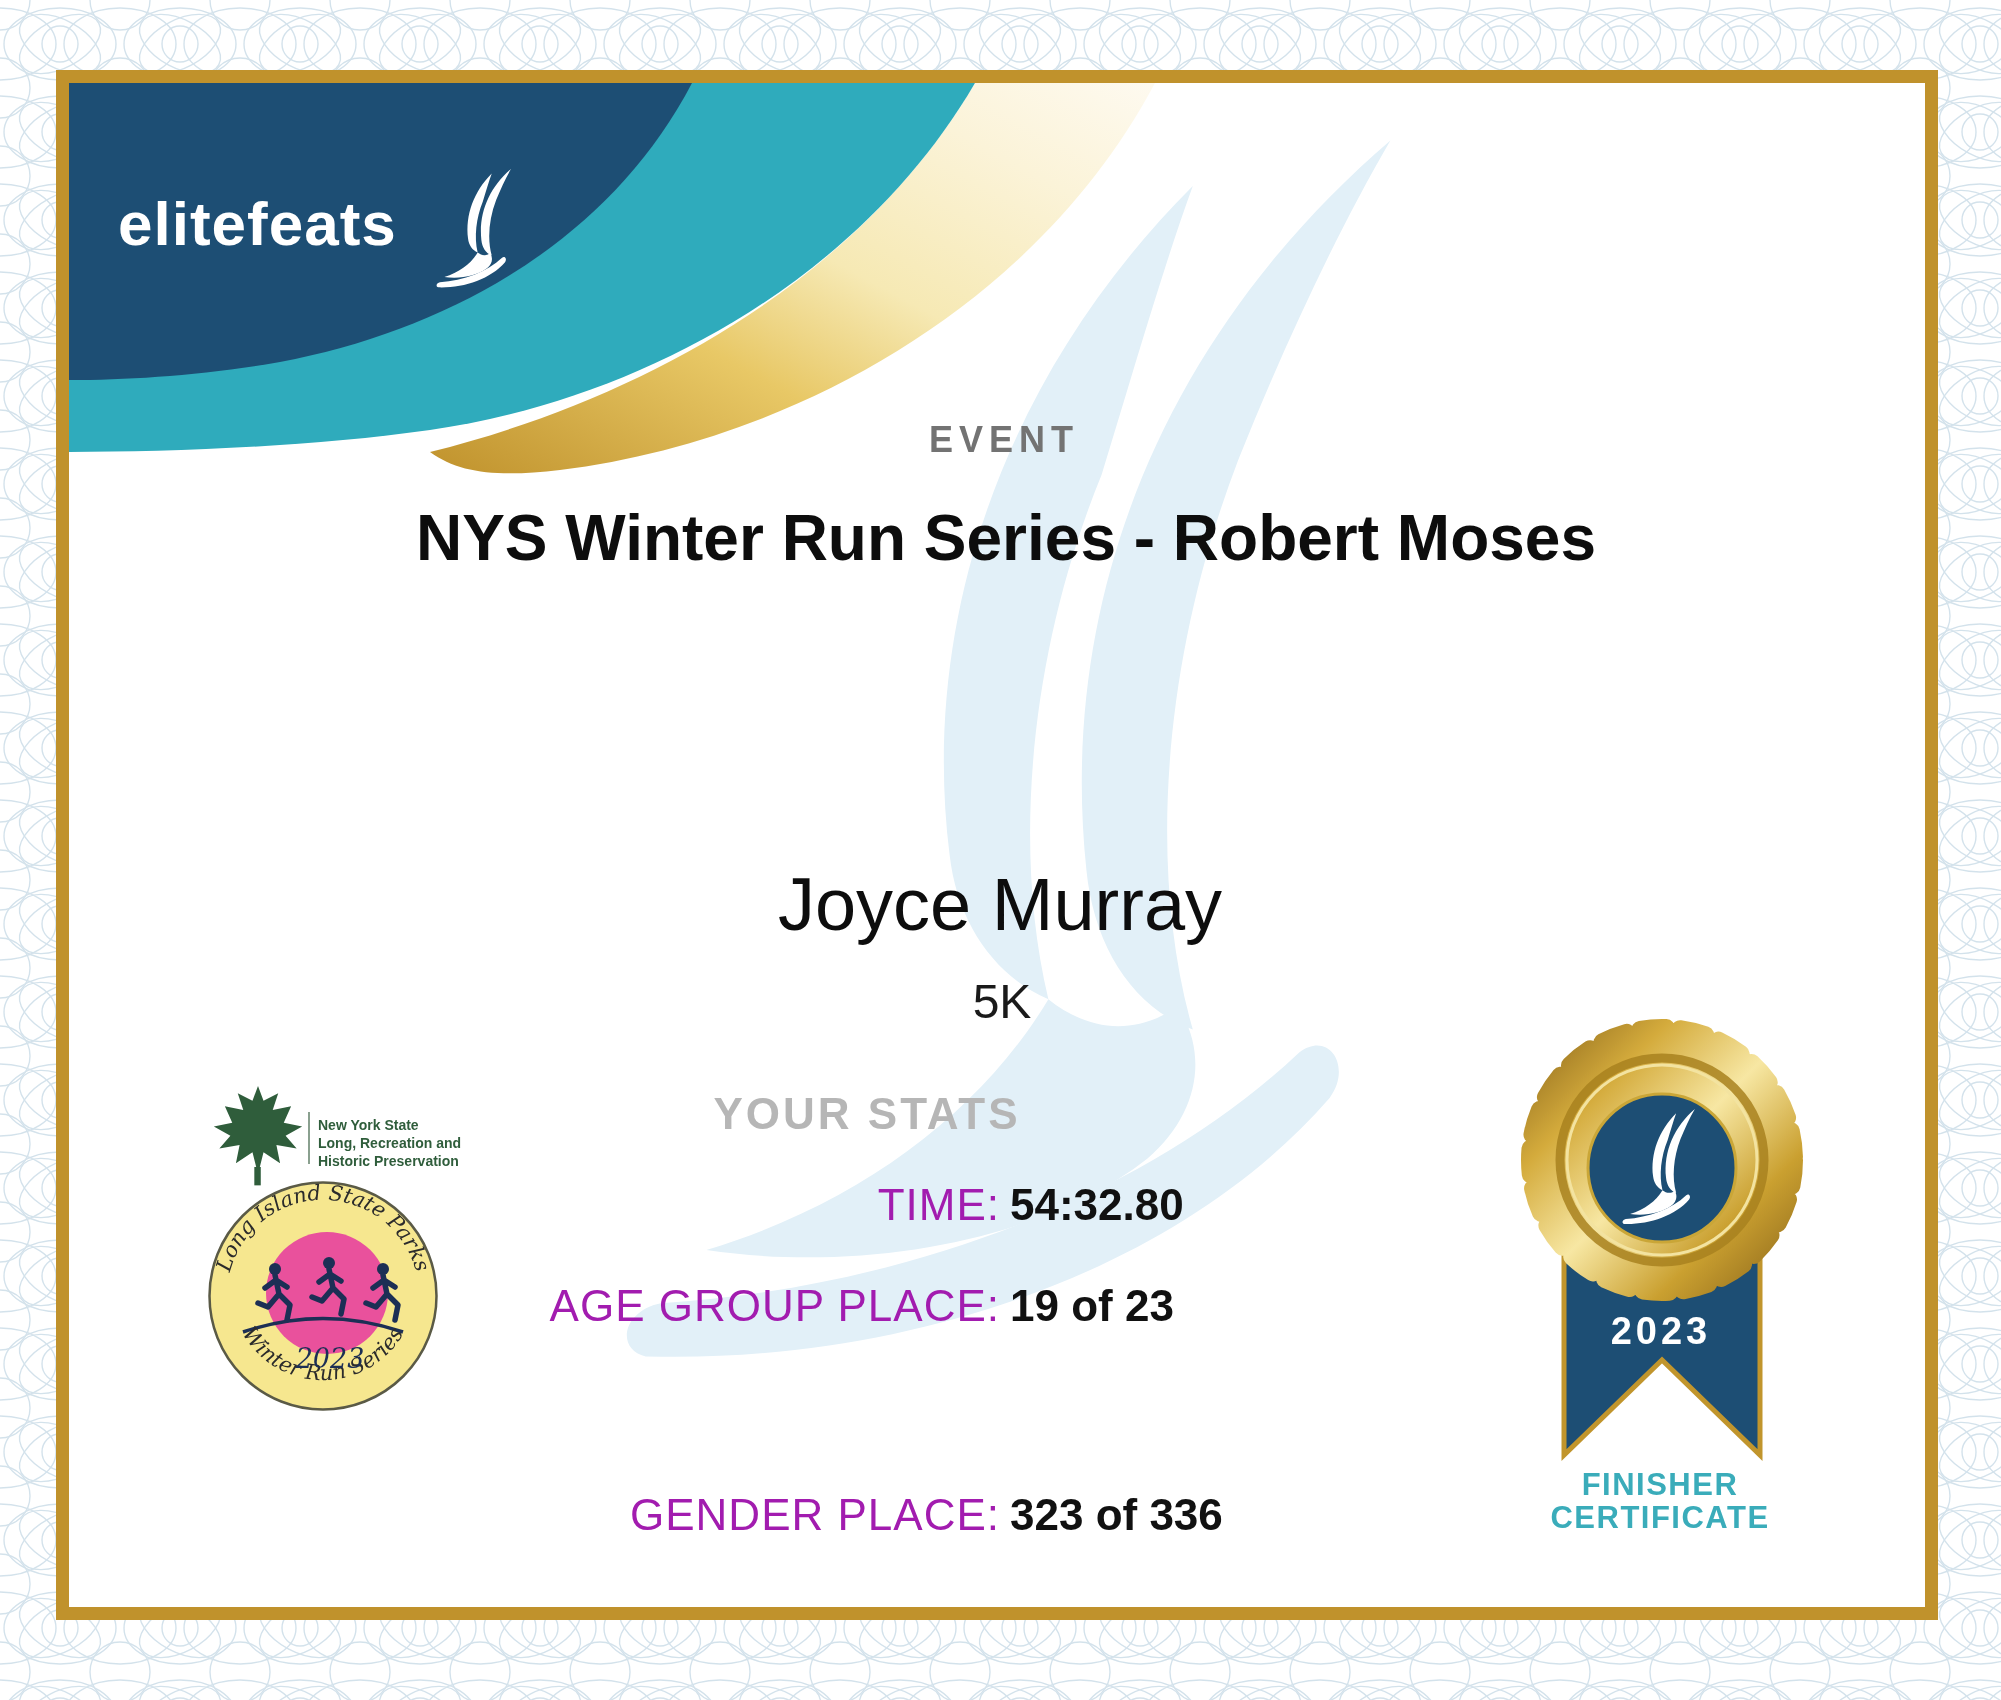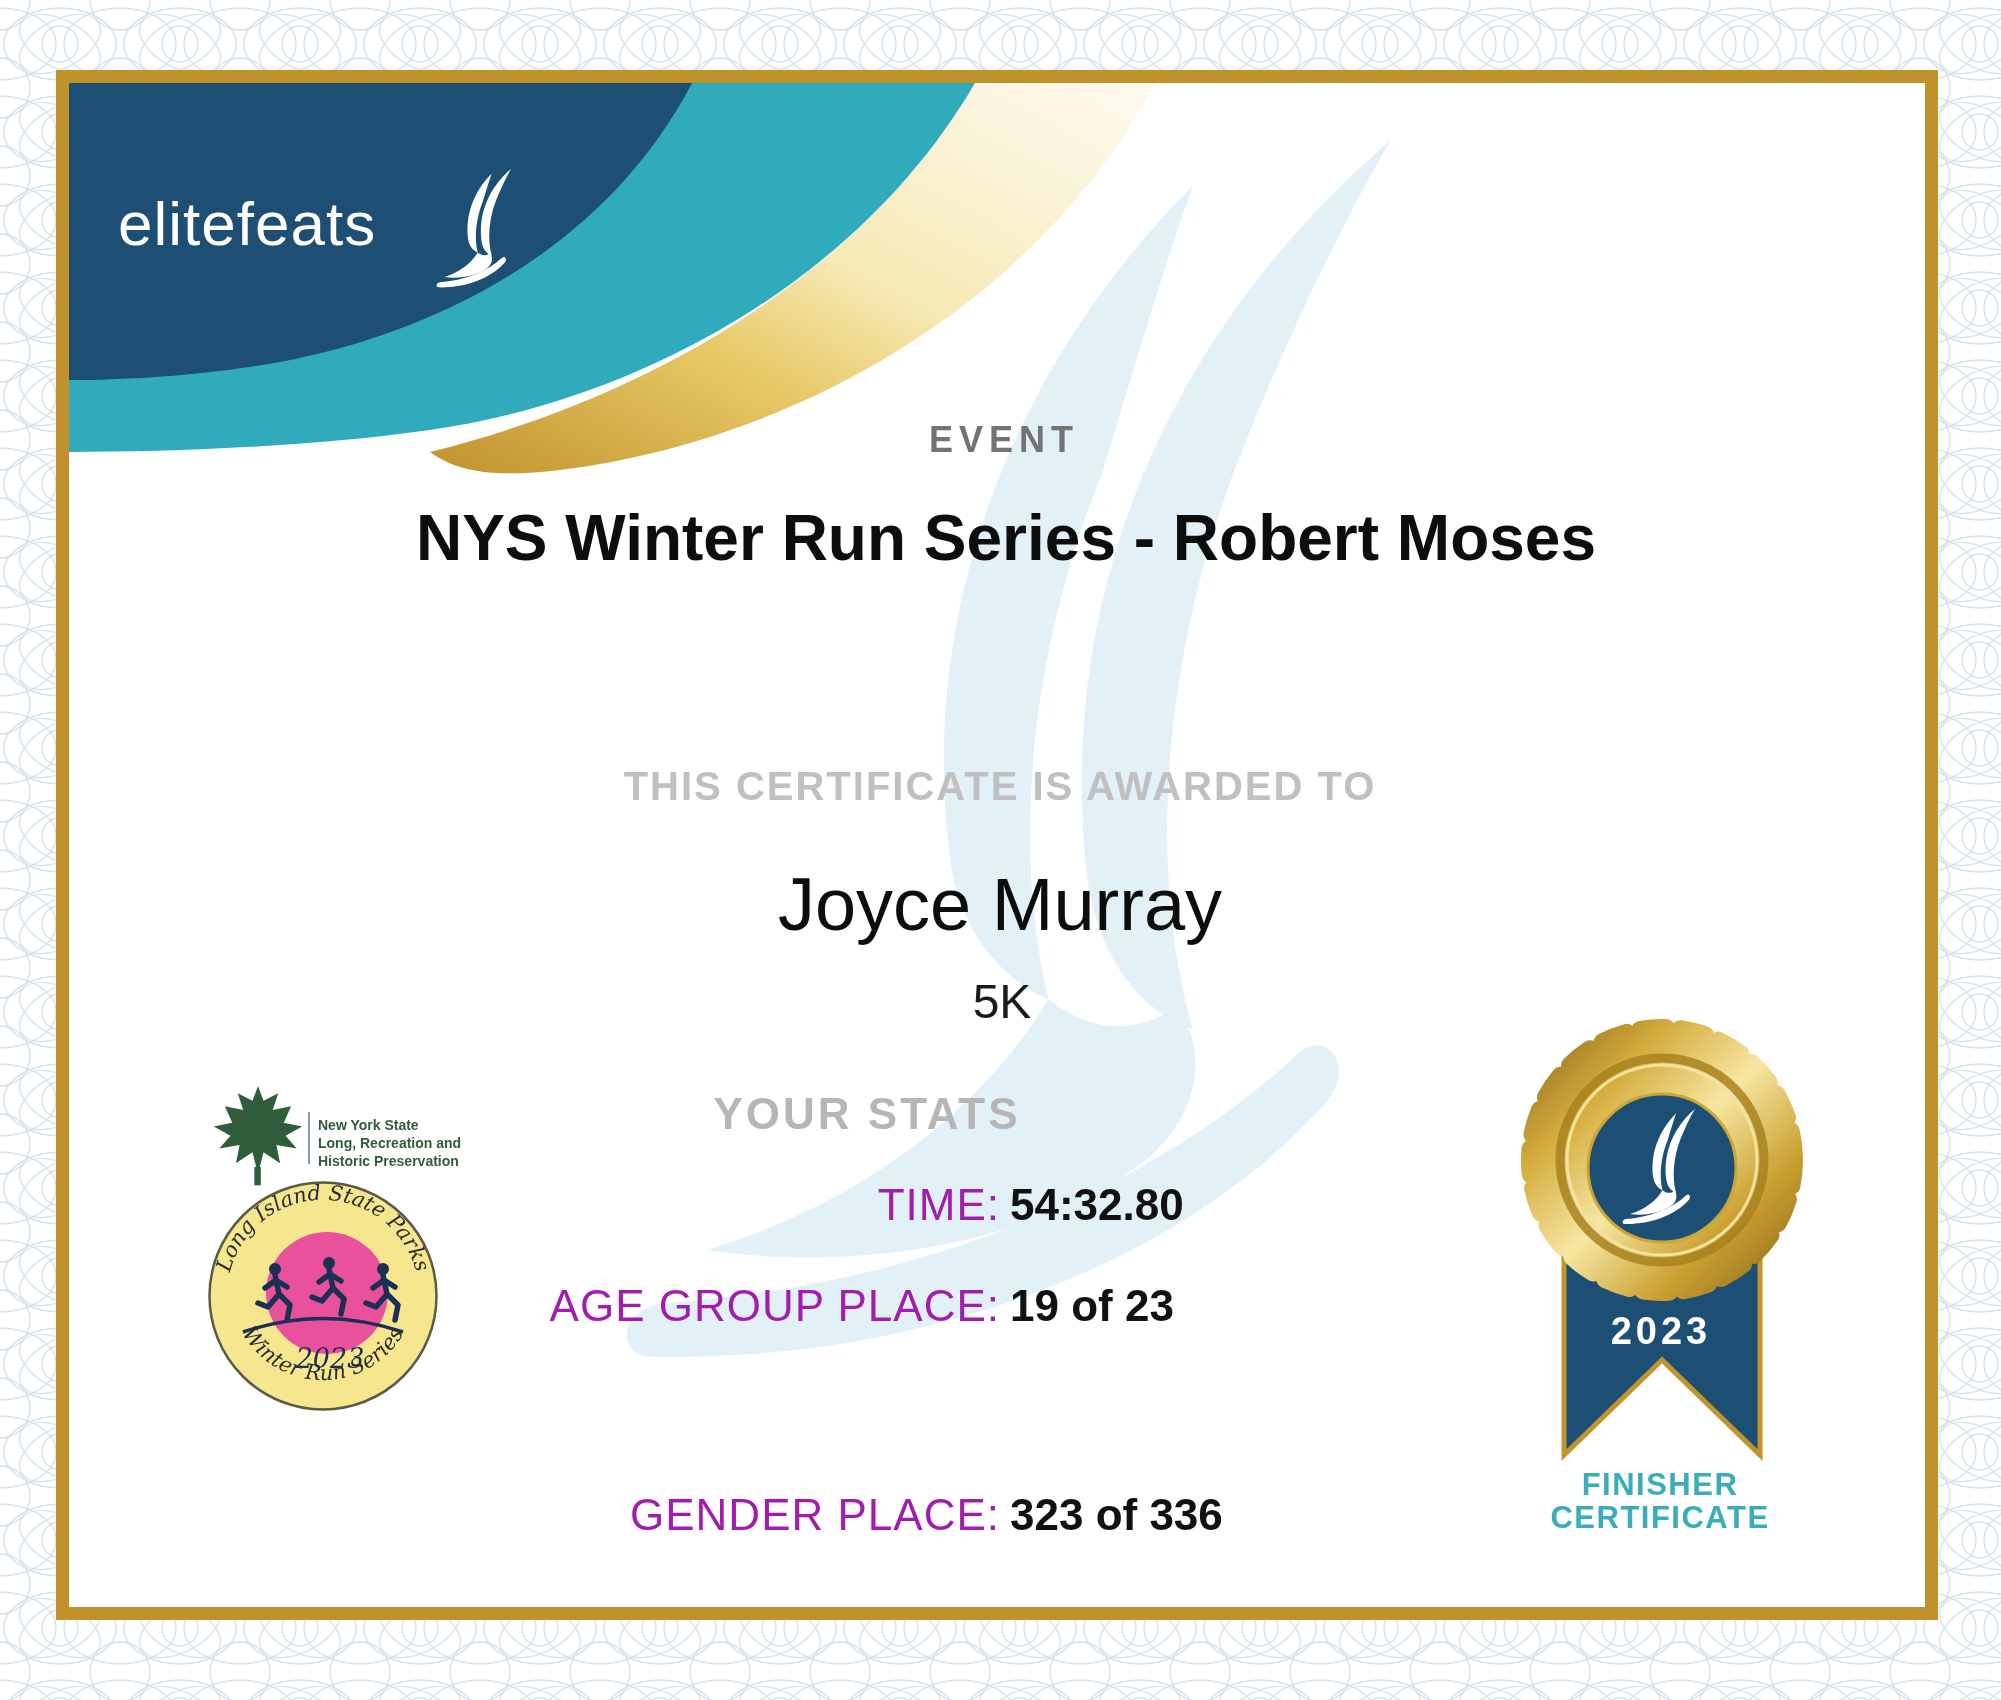--- a/index.html
+++ b/index.html
@@ -4,21 +4,21 @@
 <style>
   html,body{margin:0;padding:0;background:#ffffff;}
   .stage{
     position:relative;width:2001px;height:1700px;background:#ffffff;overflow:hidden;
     font-family:"Liberation Sans", sans-serif;
   }
   .stage svg.base{position:absolute;left:0;top:0;}
   .abs{position:absolute;white-space:nowrap;}
   .ctr{transform:translateX(-50%);}
   .brand-wordmark{
-    left:118px;top:192px;font-size:62px;font-weight:normal;color:#ffffff;letter-spacing:1px;line-height:64px;
+    left:118px;top:192px;font-size:62px;font-weight:bold;color:#ffffff;letter-spacing:1px;line-height:64px;
   }
   .event-label{left:1004px;top:414px;font-size:36px;font-weight:bold;letter-spacing:6px;color:#737373;line-height:52px;}
   .event-title{left:1006px;top:494px;font-size:64px;font-weight:bold;color:#0d0d0d;line-height:88px;}
   .awarded-label{left:1000px;top:756px;font-size:40px;font-weight:600;letter-spacing:2px;color:#c0c0c0;line-height:60px;}
   .recipient{left:1000px;top:855px;font-size:74px;font-weight:normal;color:#0d0d0d;line-height:100px;}
   .distance{left:1002px;top:972px;font-size:48px;font-weight:400;color:#1a1a1a;line-height:60px;}
   .stats-heading{left:867px;top:1078px;font-size:44px;font-weight:bold;letter-spacing:3px;color:#b6b6b6;line-height:56px;margin-top:8px;}
   .stat-row{position:absolute;left:380px;width:1260px;display:flex;align-items:baseline;line-height:56px;}
   .stat-row .lab{flex:0 0 620px;text-align:right;font-size:44px;color:#a21caf;letter-spacing:1px;}
   .stat-row .val{margin-left:10px;font-size:44px;font-weight:bold;color:#111;}
@@ -120,21 +120,20 @@
       <circle cx="1662" cy="1168" r="74" fill="#1d4e74" stroke="#caa637" stroke-width="3"></circle>
       <use href="#wingfoot" transform="translate(1620,1106) scale(0.72)" fill="#ffffff"></use>
     </g>
   </svg>
 
   <div class="abs brand-wordmark">elitefeats</div>
 
   <div class="abs ctr event-label">EVENT</div>
   <div class="abs ctr event-title">NYS Winter Run Series - Robert Moses</div>
 
-  <div class="abs ctr awarded-label">THIS CERTIFICATE IS AWARDED TO</div>
   <div class="abs ctr recipient">Joyce Murray</div>
   <div class="abs ctr distance">5K</div>
 
   <div class="abs ctr stats-heading">YOUR STATS</div>
 
   <div class="stat-row row-time">
     <span class="lab">TIME:</span>
     <span class="val">54:32.80</span>
   </div>
   <div class="stat-row row-age">

